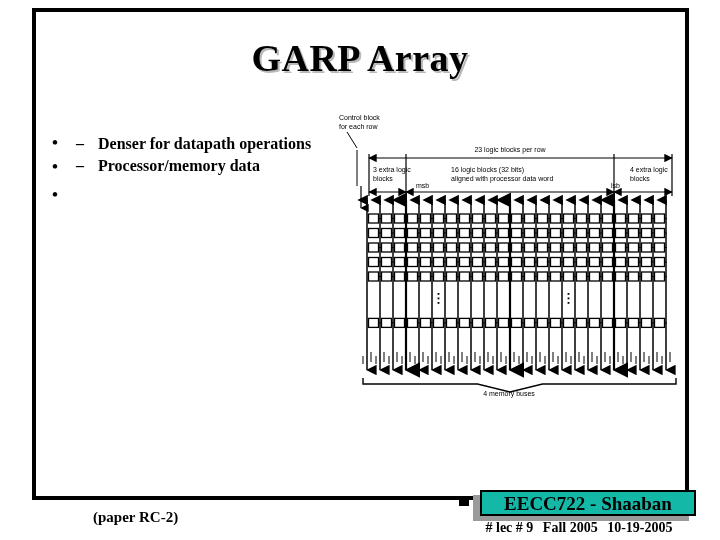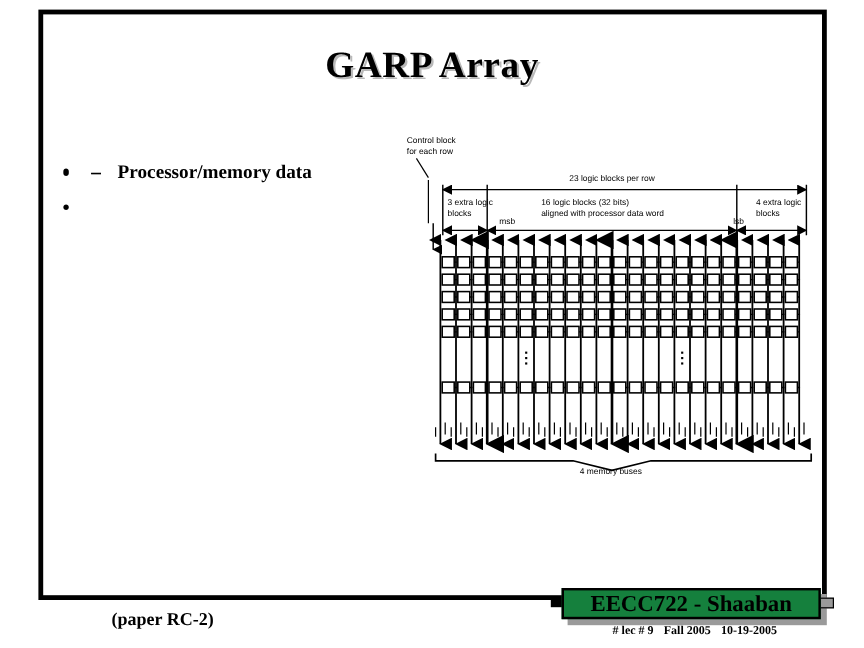--- a/index.html
+++ b/index.html
@@ -29,21 +29,21 @@
 
   
   #slide-title {
     position: absolute;
     left: 0;
     top: 36px;
     width: 720px;
     text-align: center;
     font-family: "Liberation Serif", serif;
     font-weight: bold;
-    font-size: 31px;
+    font-size: 38px;
     color: #000000;
     letter-spacing: 0.5px;
     text-shadow: 2px 2px 0 #b9b9b9;
   }
 
   
   #bullet-body {
     position: absolute;
     left: 44px;
     top: 132px;
@@ -131,25 +131,25 @@
   #footer-badge .shadow {
     position: absolute;
     left: 5px;
     top: 5px;
     width: 216px;
     height: 26px;
     background: #9a9a9a;
   }
   #footer-badge .box {
     position: absolute;
-    left: 0;
+    left: 12px;
     top: 0;
     width: 216px;
     height: 26px;
-    background: #15803d;
+    background: #14b8a6;
     border: 2px solid #000000;
     box-sizing: border-box;
     text-align: center;
     font-family: "Liberation Serif", serif;
     font-weight: bold;
     font-size: 19px;
     line-height: 23px;
     color: #000000;
   }
   #footer-badge .tab-left {
@@ -171,38 +171,39 @@
     box-sizing: border-box;
   }
   #footer-meta {
     position: absolute;
     left: 468px;
     top: 520px;
     width: 222px;
     text-align: center;
     font-family: "Liberation Serif", serif;
     font-weight: bold;
-    font-size: 10px;
+    font-size: 14px;
     color: #000000;
   }
   #footer-meta span { margin: 0 3px; }
 </style>
 </head>
 <body>
 
 <div id="slide-frame"></div>
 
 <div id="slide-title">GARP Array</div>
 
 <div id="bullet-body">
   <div class="bullet-l1">
     <span class="marker">•</span>
   </div>
   <div class="bullet-l2">
     <span class="marker">–</span>
+    <span>Denser for datapath operations</span>
   </div>
   <div class="bullet-l1">
     <span class="marker">•</span>
   </div>
   <div class="bullet-l2">
     <span class="marker">–</span>
     <span>Processor/memory data</span>
   </div>
   <div class="spacer-6"></div>
   <div class="bullet-l1">

